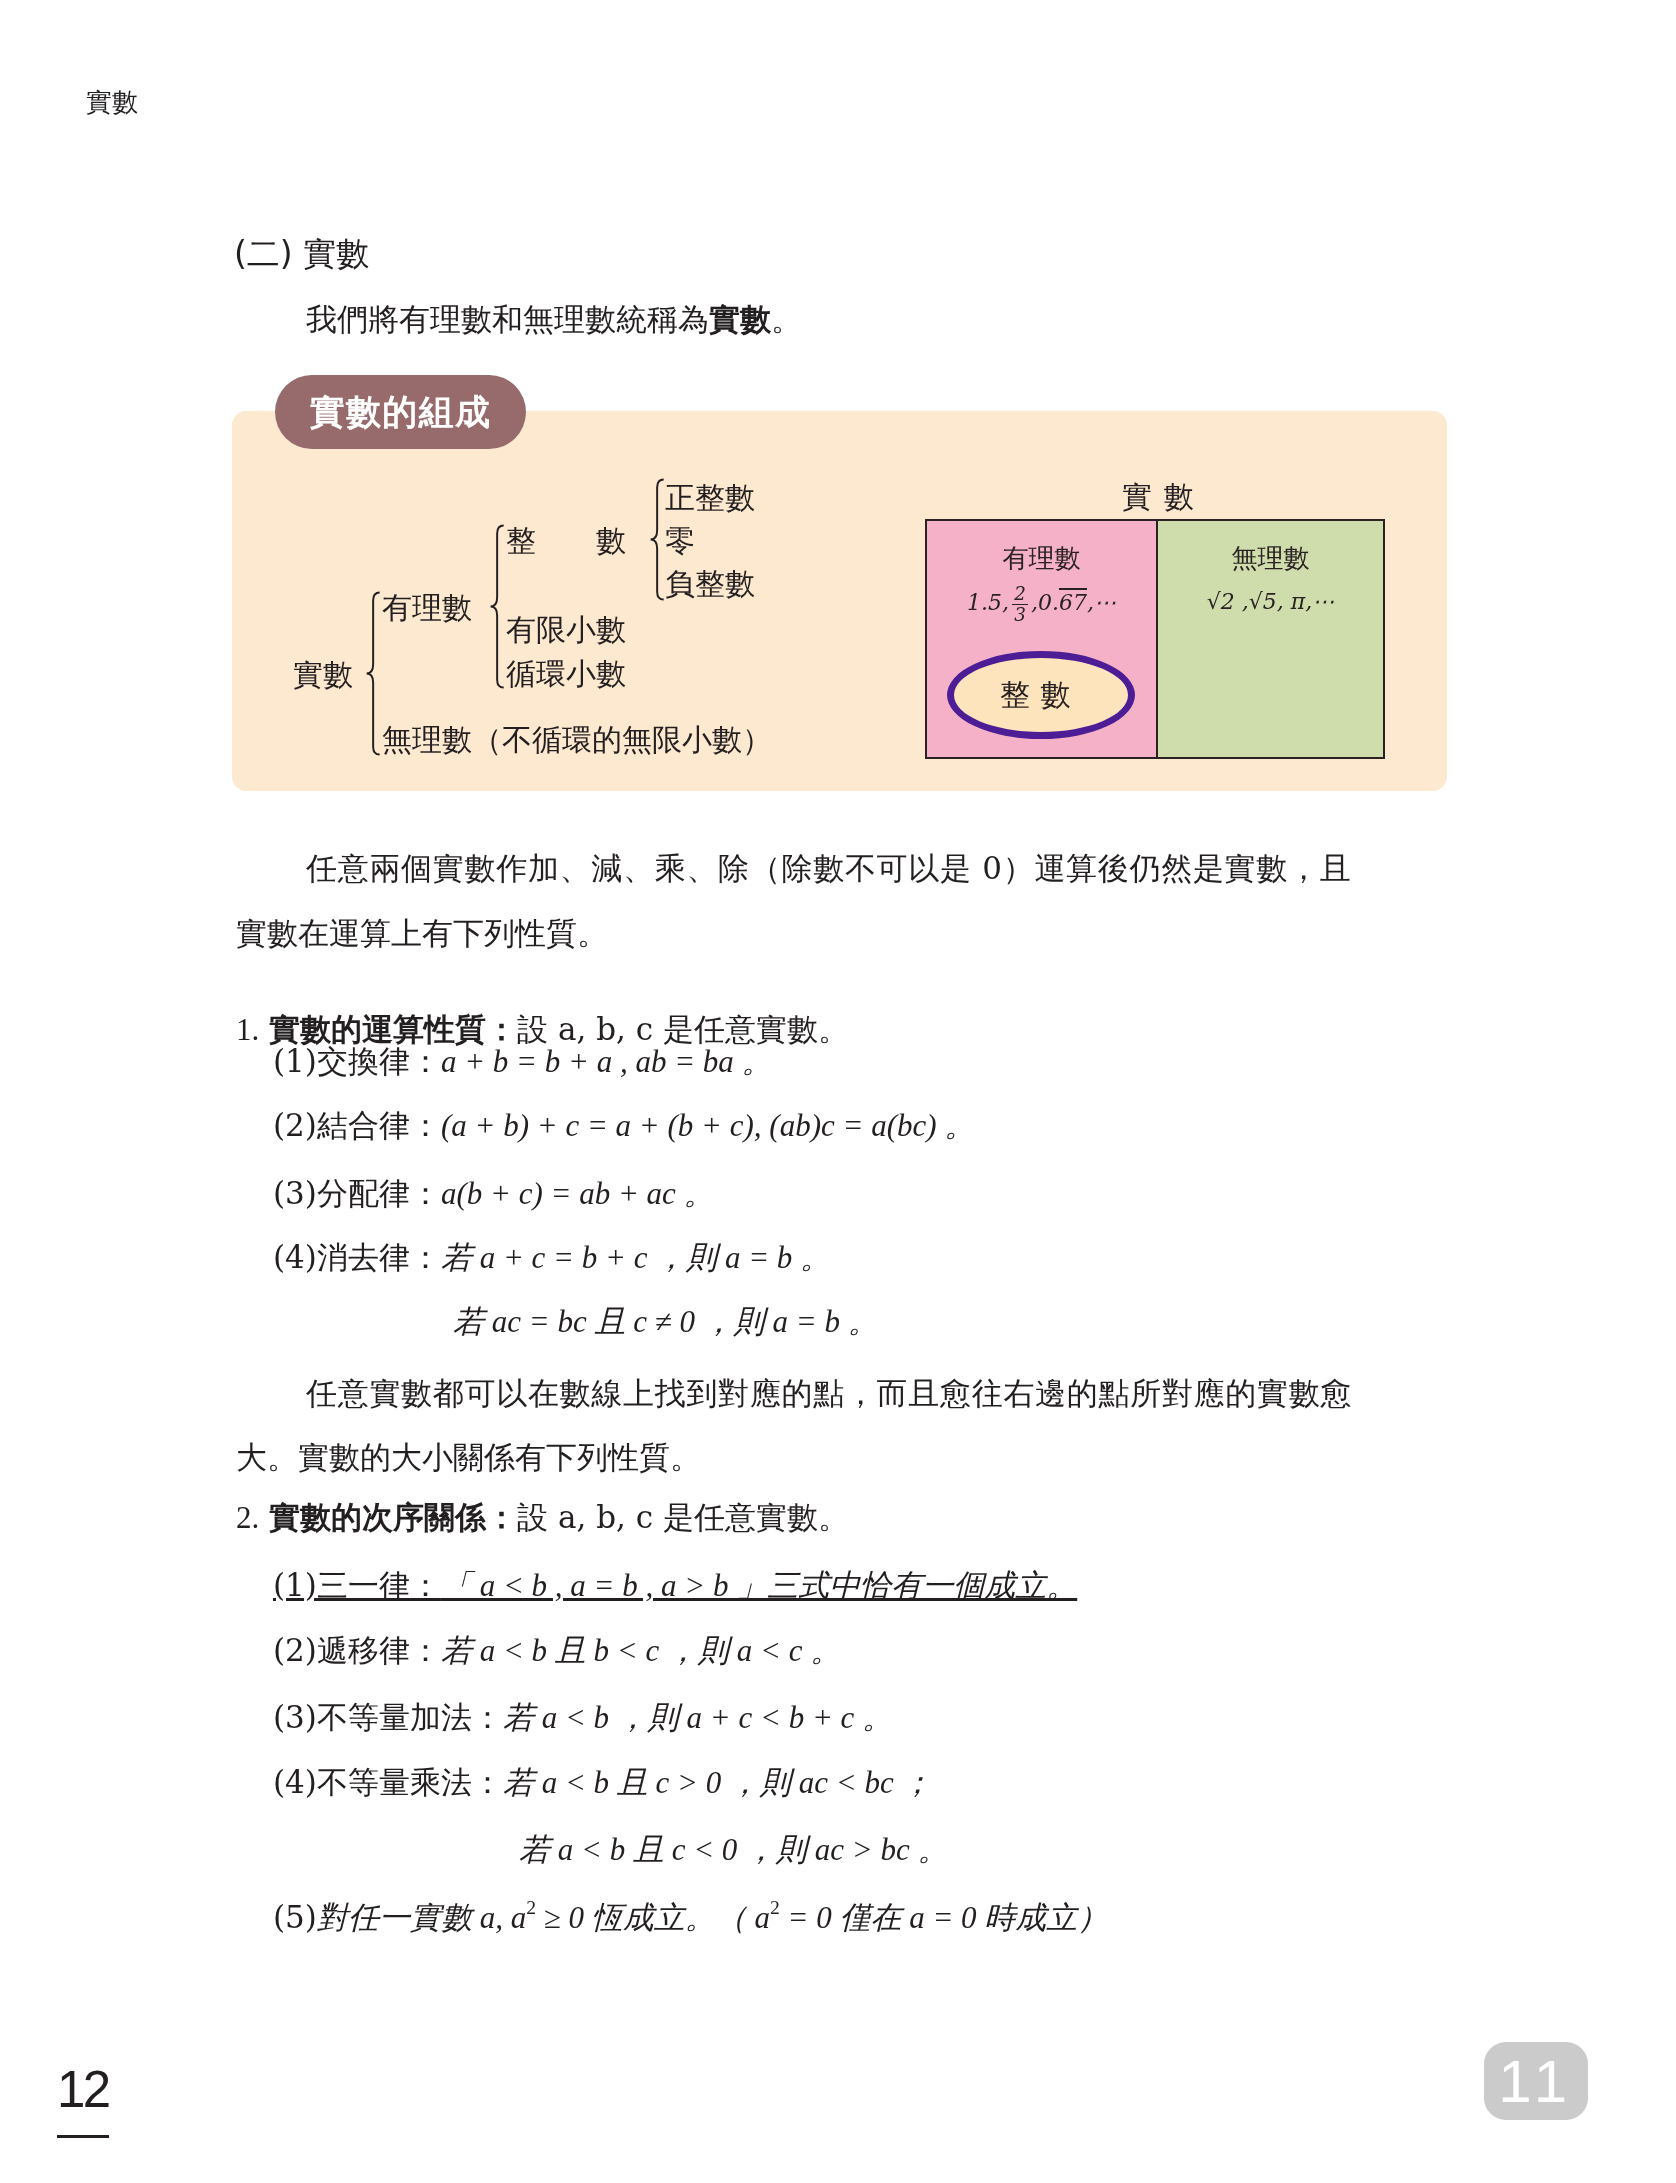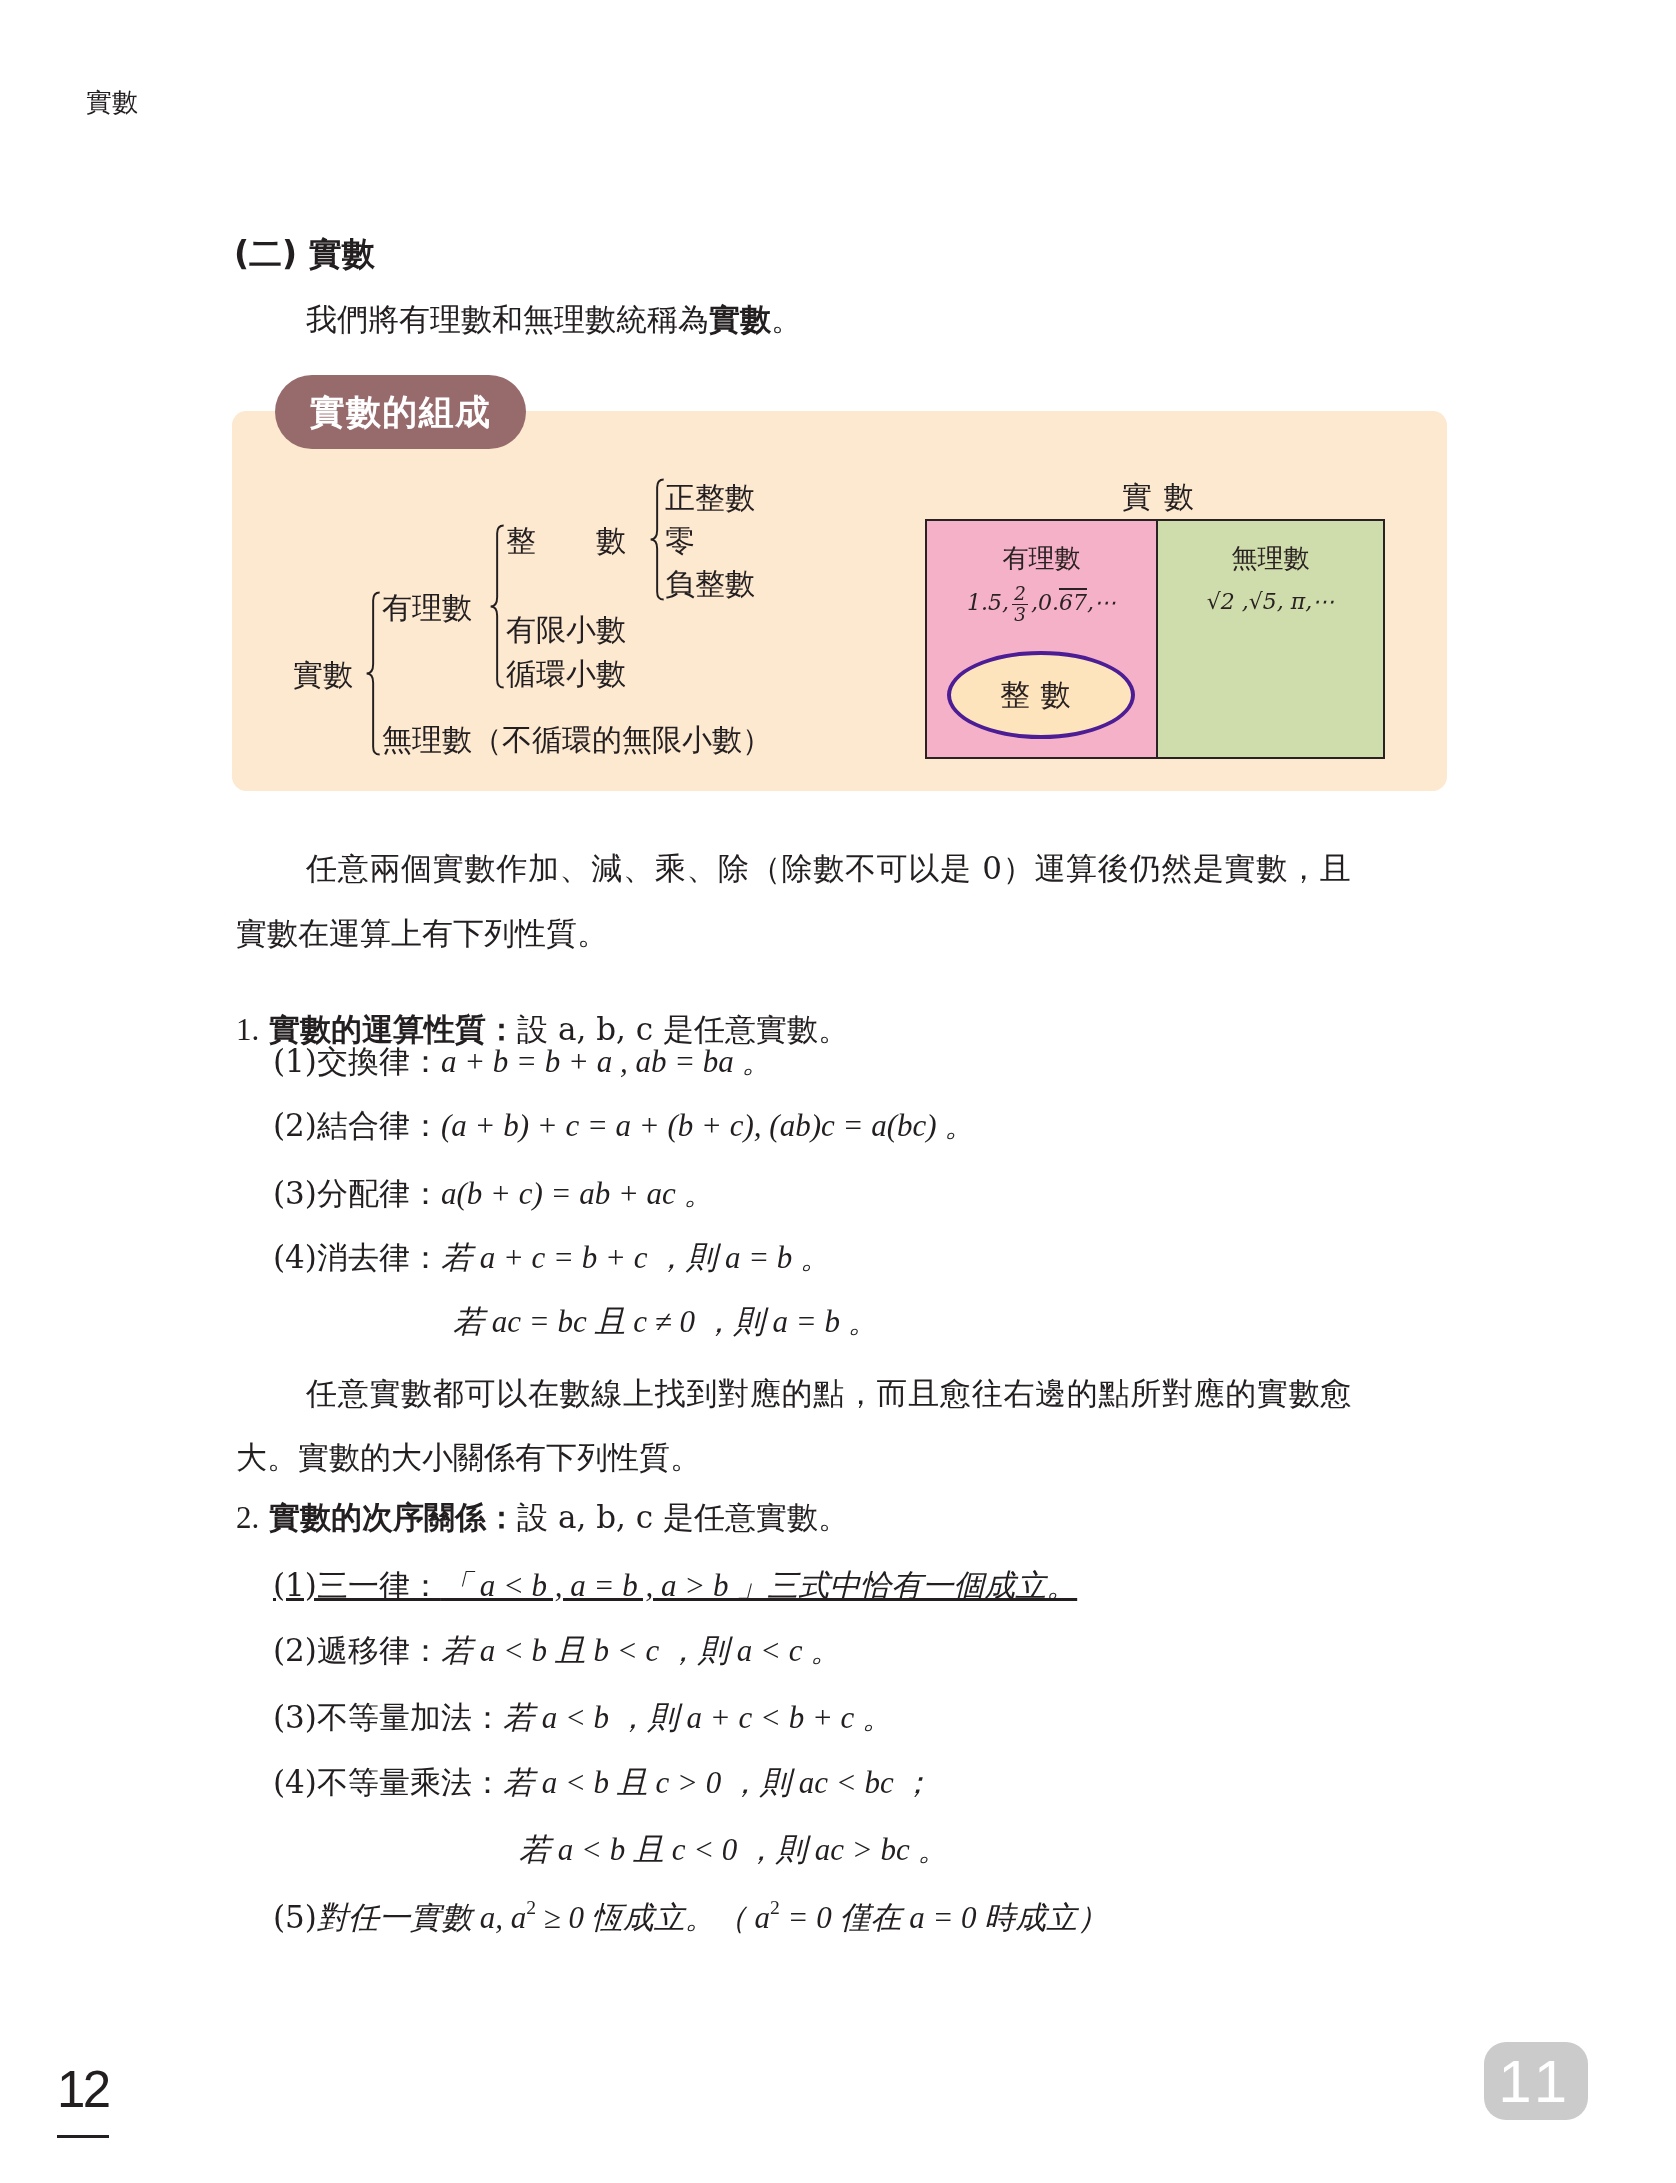--- a/index.html
+++ b/index.html
@@ -3,21 +3,21 @@
 <meta charset="utf-8">
 <style>
   html, body { margin: 0; padding: 0; background: #ffffff; }
   body {
     width: 1676px; height: 2183px; position: relative; overflow: hidden;
     font-family: "DejaVu Serif", "Liberation Serif", serif;
     color: #231f20;
   }
   .abs { position: absolute; white-space: nowrap; }
   .running-head { left: 86px; top: 85px; font-size: 26px; font-family: "DejaVu Sans", sans-serif; color: #231f20; }
-  .section-title { left: 234px; top: 232px; font-size: 33px; font-weight: bold; font-family: "DejaVu Sans", sans-serif; }
+  .section-title { left: 234px; top: 232px; font-size: 33px; font-weight: normal; font-family: "DejaVu Sans", sans-serif; }
   .body-line { font-size: 31px; line-height: 39px; }
   .bold { font-weight: bold; font-family: "DejaVu Sans", sans-serif; }
   .m { font-family: "Liberation Serif", "DejaVu Serif", serif; font-style: italic; }
   .n { font-family: "Liberation Serif", "DejaVu Serif", serif; font-style: normal; }
   sup { font-size: 19.6px; vertical-align: 14.4px; line-height: 0; font-family: "Liberation Serif", serif; font-style: normal; }
 
   
   .panel {
     position: absolute; left: 232px; top: 411px; width: 1215px; height: 380px;
     background: #fde8d0; border-radius: 14.4px;
@@ -35,21 +35,21 @@
   .venn-box {
     position: absolute; left: 925px; top: 519px; width: 460px; height: 240px;
     border: 2px solid #2a2222; box-sizing: border-box; display: flex;
   }
   .venn-left { width: 229px; height: 100%; background: #f5b1c8; border-right: 2px solid #2a2222; position: relative; }
   .venn-right { flex: 1; height: 100%; background: #cfdcab; position: relative; }
   .venn-label { position: absolute; width: 100%; text-align: center; font-family: "DejaVu Sans", sans-serif; font-size: 26px; color: #2a2222; }
   .venn-examples { position: absolute; width: 100%; text-align: center; font-family: "DejaVu Serif", serif; font-style: italic; font-size: 22px; color: #2a2222; }
   .ellipse {
     position: absolute; left: 19.6px; top: 130px; width: 188px; height: 88px;
-    background: #fde4bc; border: 4px solid #4c1d95; border-radius: 50%; box-sizing: border-box;
+    background: #fde4bc; border: 7px solid #4c1d95; border-radius: 50%; box-sizing: border-box;
     display: flex; align-items: center; justify-content: center;
     font-family: Liberation Serif, serif; font-size: 30px; letter-spacing: 10.5px; color: #2a2222;
   }
   .frac { display: inline-block; vertical-align: middle; text-align: center; font-size: 18.3px; line-height: 19.6px; margin: 0 2.6px; }
   .frac .num { display: block; border-bottom: 1.3px solid #2a2222; padding: 0 2.6px; }
   .frac .den { display: block; }
   .overline { text-decoration: overline; }
 
   
   .page-num {

